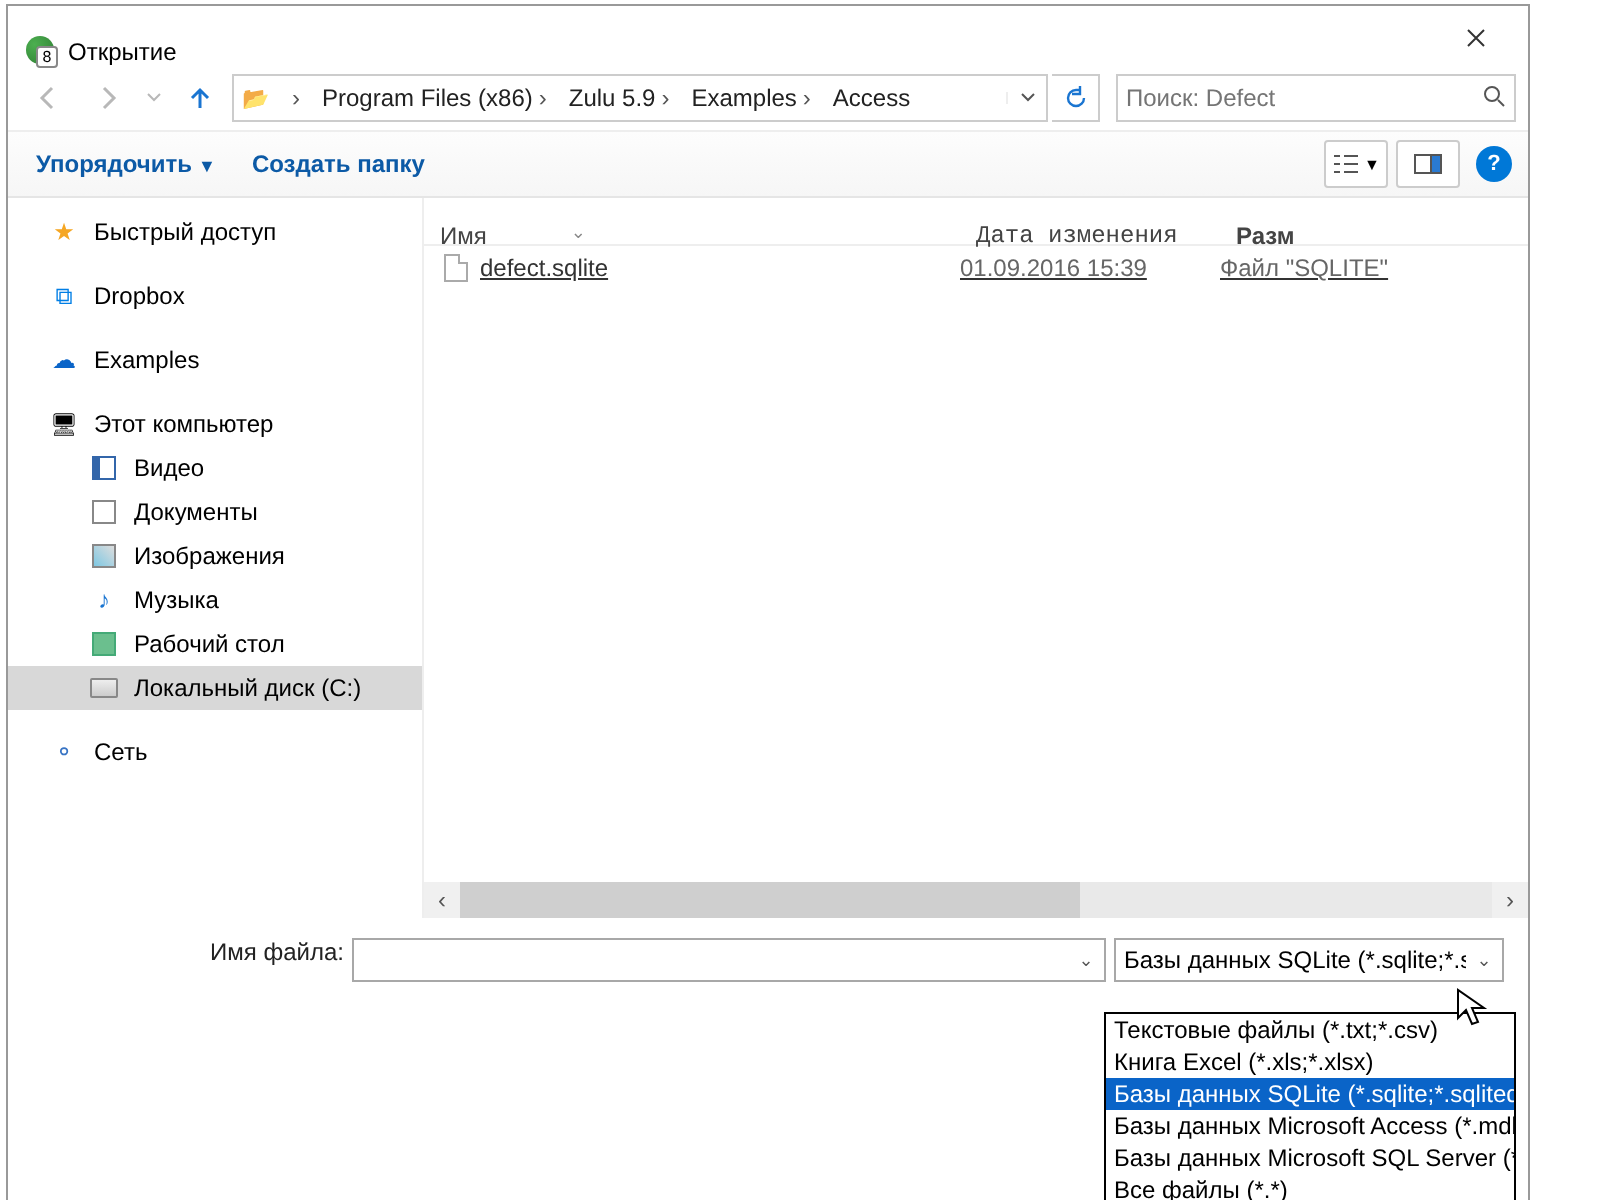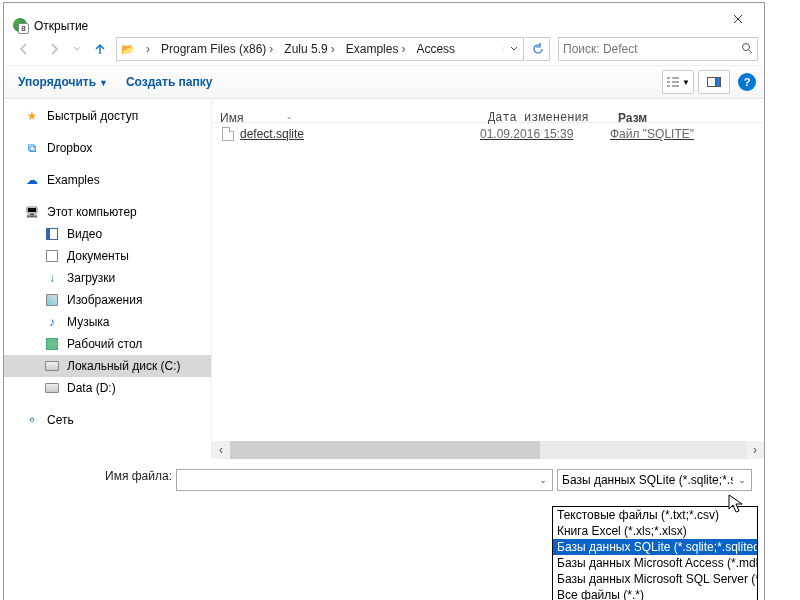--- a/index.html
+++ b/index.html
@@ -233,50 +233,40 @@
             </span>
             <span>Видео</span>
           </div>
         <div class="item sub">
             <span class="icn">
               <span class="doc-ico"></span>
             </span>
             <span>Документы</span>
           </div>
         <div class="item sub">
-            <span class="icn down-ico"></span>
-            <span>Загрузки</span>
-          </div>
-        <div class="item sub">
             <span class="icn">
               <span class="img-ico"></span>
             </span>
             <span>Изображения</span>
           </div>
         <div class="item sub">
             <span class="icn music-ico"></span>
             <span>Музыка</span>
           </div>
         <div class="item sub">
             <span class="icn">
               <span class="desk-ico"></span>
             </span>
             <span>Рабочий стол</span>
           </div>
         <div class="item sub selected">
             <span class="icn">
               <span class="disk-ico"></span>
             </span>
             <span>Локальный диск (C:)</span>
-          </div>
-        <div class="item sub">
-            <span class="icn">
-              <span class="disk-ico"></span>
-            </span>
-            <span>Data (D:)</span>
           </div>
       </div>
       <div class="group">
         <div class="item">
             <span class="icn net-ico"></span>
             <span>Сеть</span>
           </div>
       </div>
     </div>
 

